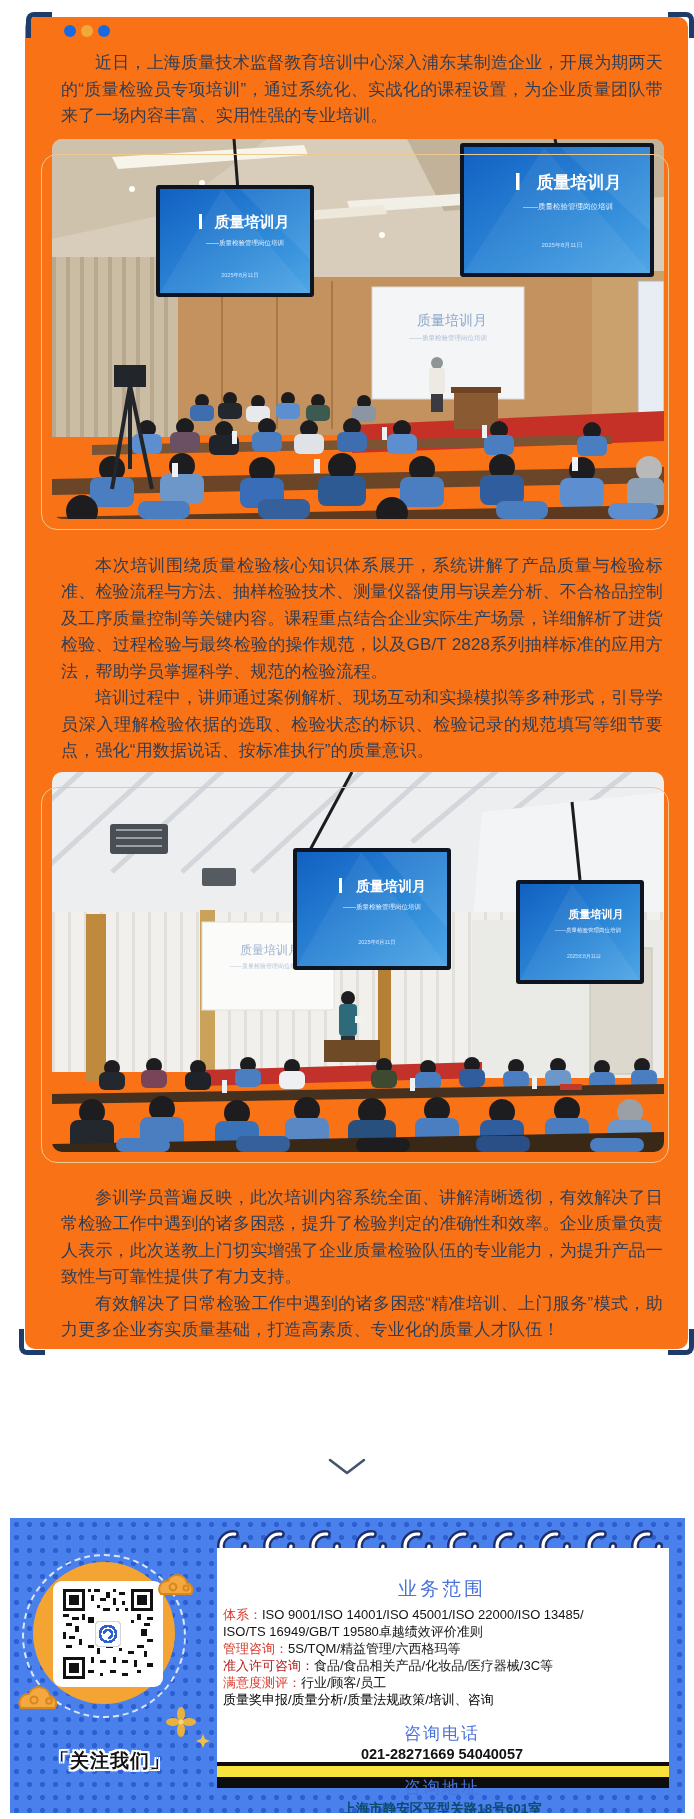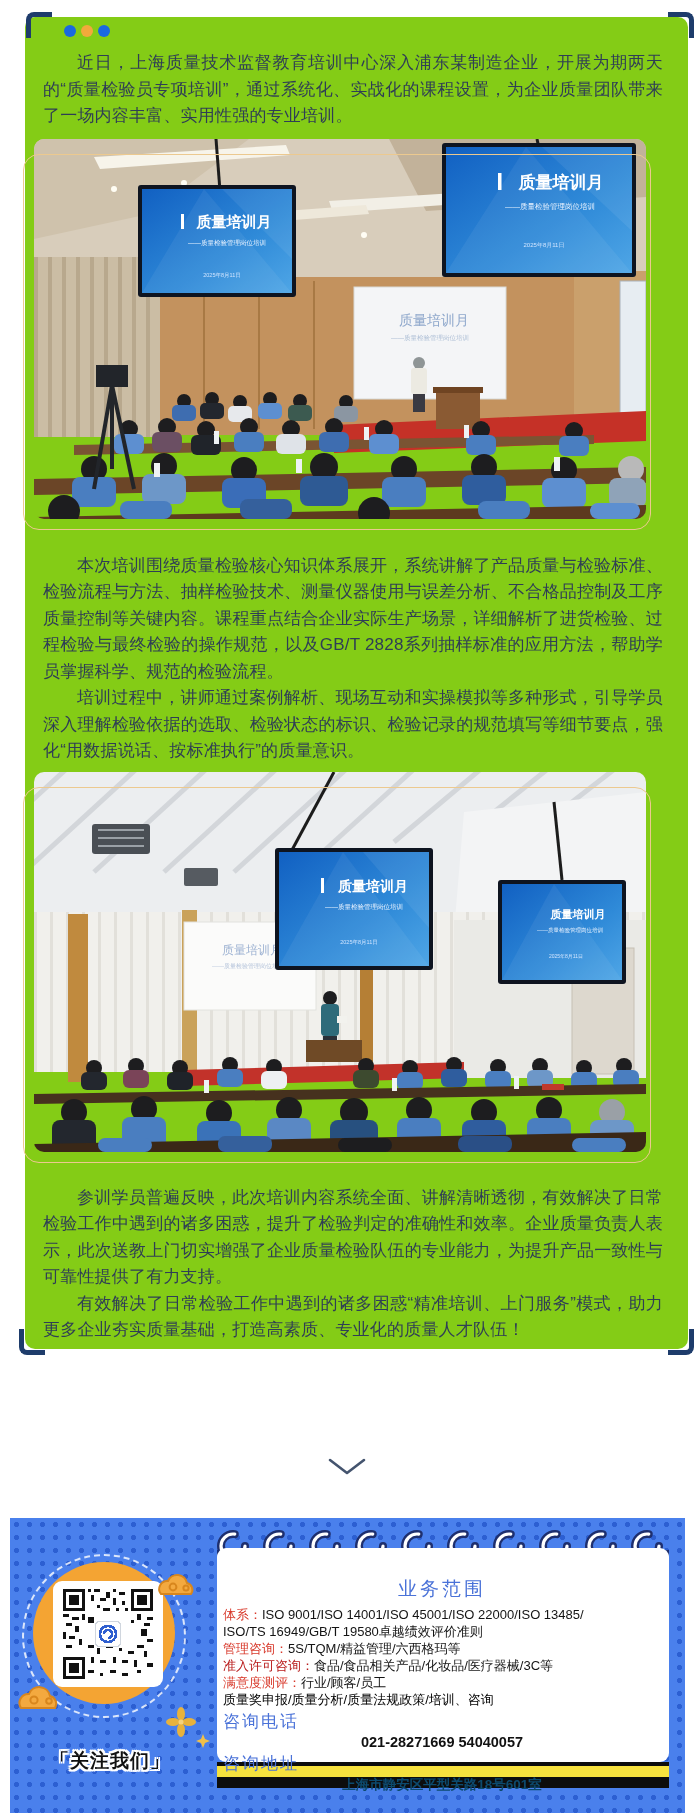--- a/index.html
+++ b/index.html
@@ -1,21 +1,21 @@
 <!DOCTYPE html>
 <html><head>
 <meta charset="utf-8">
 <style>
   * { margin:0; padding:0; box-sizing:border-box; }
   body { background:#fff; font-family:"Liberation Sans", sans-serif; }
   .page { position:relative; width:694px; height:1819px; margin:0 auto; background:#fff; overflow:hidden; }
 
   
   .article-card { position:absolute; left:25px; top:17px; width:663px; height:1332px;
-    background:#84cc16; border-radius:10px; padding:33px 25px 0 18px; }
+    background:#f97316; border-radius:10px; padding:33px 25px 0 36px; }
   .bracket { position:absolute; width:26px; height:26px; border:0 solid #1e3c6b; }
   .br-tl { left:1px; top:-5px; border-left-width:5px; border-top-width:5px; border-top-left-radius:8px; }
   .br-tr { right:-6px; top:-5px; border-right-width:5px; border-top-width:5px; border-top-right-radius:8px; }
   .br-bl { left:-6px; bottom:-6px; border-left-width:5px; border-bottom-width:5px; border-bottom-left-radius:8px; }
   .br-br { right:-6px; bottom:-6px; border-right-width:5px; border-bottom-width:5px; border-bottom-right-radius:8px; }
   .dots { position:absolute; left:39px; top:8px; display:flex; gap:5px; }
   .dot { width:12px; height:12px; border-radius:50%; }
   .dot-blue { background:#1a69e0; }
   .dot-yellow { background:#f2a93b; }
 
@@ -50,28 +50,28 @@
   .cloud1 { position:absolute; left:143px; top:46px; }
   .cloud2 { position:absolute; left:2px; top:158px; }
   .flower { position:absolute; left:155px; top:186px; }
   .follow-caption { position:absolute; left:0; top:230px; width:200px; text-align:center;
     font-size:19px; font-weight:bold; color:#111; letter-spacing:1px;
     text-shadow:-2px 0 0 #fff,2px 0 0 #fff,0 -2px 0 #fff,0 2px 0 #fff,
       -2px -2px 0 #fff,2px 2px 0 #fff,-2px 2px 0 #fff,2px -2px 0 #fff; }
 
   .notebook { position:absolute; left:207px; top:30px; width:452px; }
   .nb-rings { position:absolute; left:0; top:-24px; width:452px; height:52px; }
-  .nb-paper { position:relative; width:452px; height:214px; background:#fff; padding:28px 8px 0 6px;border-radius:9px; }
+  .nb-paper { position:relative; width:452px; height:214px; background:#fff; padding:28px 8px 0 6px; }
   .nb-title { text-align:center; color:#4a72d8; font-size:19px; letter-spacing:3px; font-weight:500; }
   .nb-lines { margin-top:4px; }
   .nb-line { font-size:13px; line-height:17px; font-weight:normal; color:#141414; white-space:nowrap; }
   .lab-red { color:#d8392b; }
   .lab-blue { color:#b91c1c; }
   .nb-text-blue { color:#000000; }
-  .nb-center-title { color:#4a72d8; font-size:17px; letter-spacing:2px; margin-top:2px; }
+  .nb-center-title { text-align:center; color:#4a72d8; font-size:17px; letter-spacing:2px; margin-top:14px; }
   .nb-phone { text-align:center; font-size:14.5px; font-weight:bold; color:#111; margin-top:1px; }
   .nb-address { text-align:center; font-size:13.5px; font-weight:bold; color:#0c4a6e; margin-top:1px; }
   .stripe-thin { width:452px; height:4px; background:#0d0d0d; }
   .stripe-yellow { width:452px; height:11px; background:#f7e23e; }
   .stripe-black { width:452px; height:11px; background:#0d0d0d; }
 </style>
 </head>
 <body>
 
 <div class="page">

